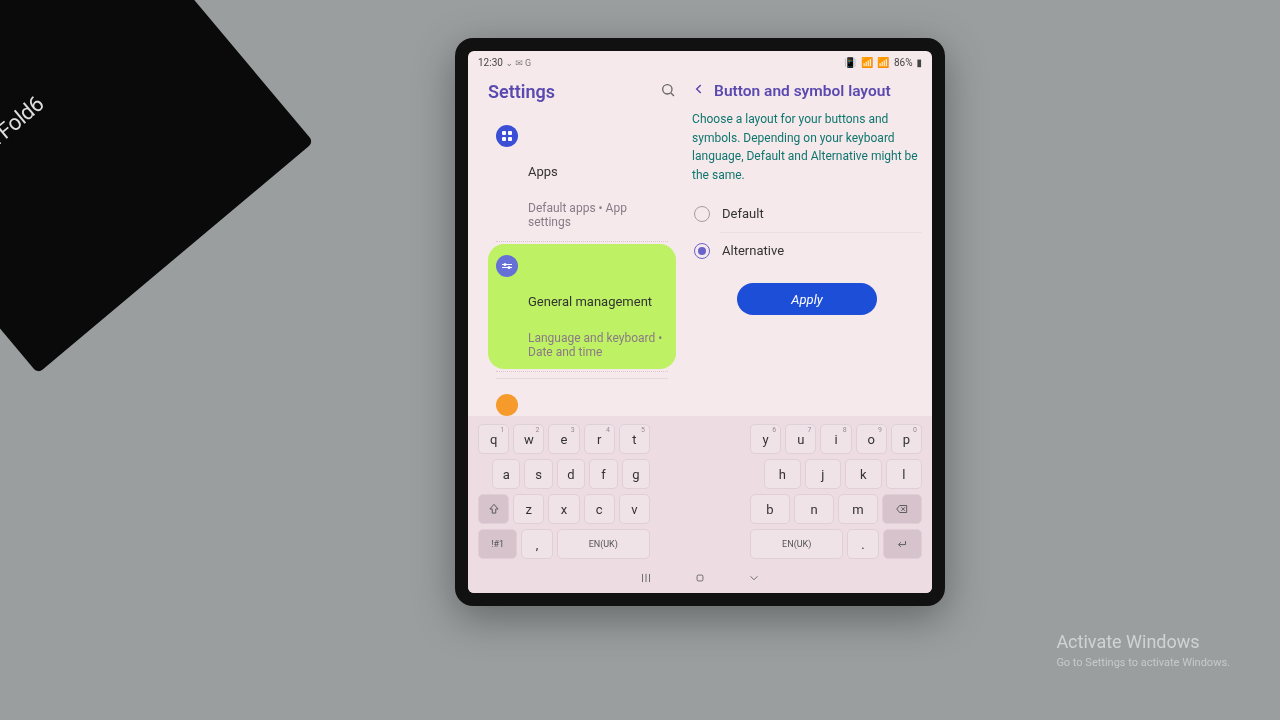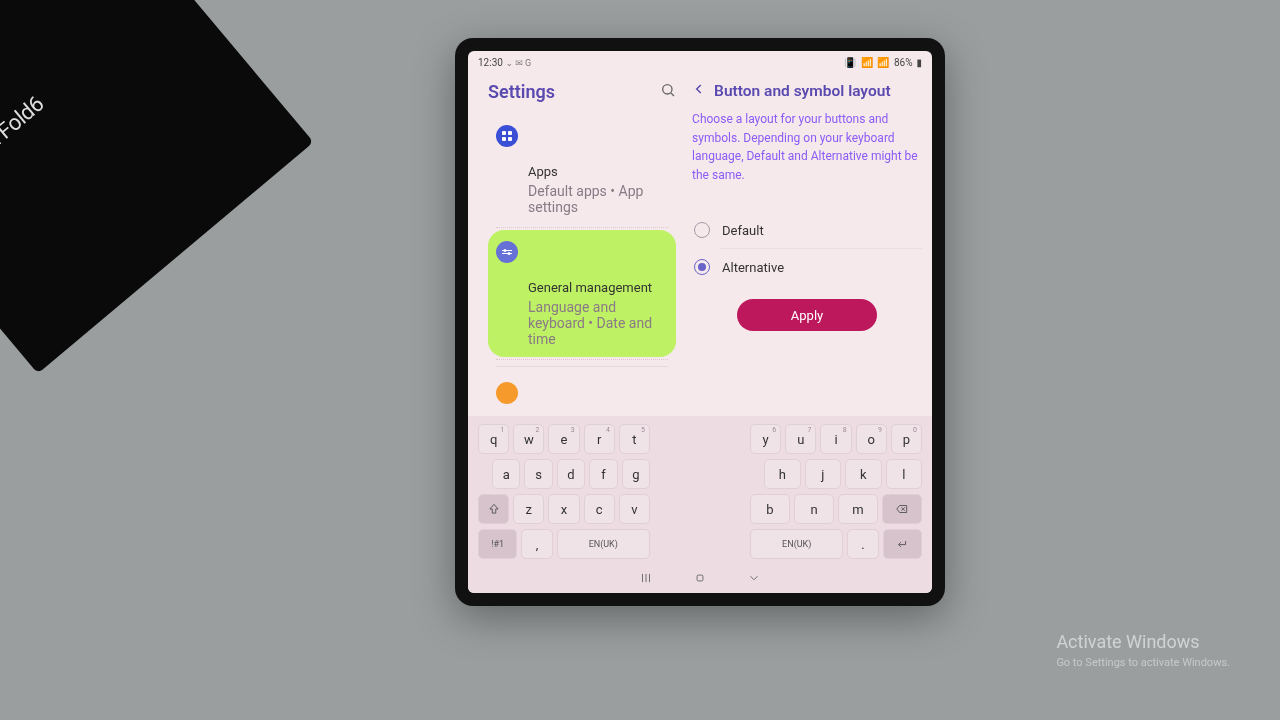--- a/index.html
+++ b/index.html
@@ -108,56 +108,56 @@
     flex-shrink: 0;
     display: flex; align-items: center; justify-content: center;
     margin-top: 1px;
   }
   .icon-apps { background: #3a4fd6; }
   .icon-general { background: #6670d6; }
   .icon-accessibility { background: #3cb85c; }
   .icon-update { background: #3a4fd6; }
   .icon-tips { background: #f59a2b; border-radius: 11px 11px 2px 2px; }
   .setting-item .title { font-size: 13px; color: #333; line-height: 1.3; margin-top: 40px; }
-  .setting-item .sub { font-size: 14px; color: #8a7a86; margin-top: 2px; }
+  .setting-item .sub { font-size: 12px; color: #8a7a86; margin-top: 20px; }
   .sep { border-top: 1px dotted #d9c6ce; margin: 2px 8px; }
   .sep2 { border-top: 1px solid #e7d7de; margin: 4px 8px; }
 
   .right-header {
     display: flex; align-items: center; gap: 8px; margin-bottom: 10px;
   }
   .right-header h2 { font-size: 15.5px; color: #5a4ab0; font-weight: 600; }
   .back-icon svg { width: 14px; height: 14px; stroke: #5a4ab0; }
-  .description { font-size: 12px; color: #8b5cf6; line-height: 1.55; margin-bottom: 28px; }
+  .description { font-size: 12px; color: #0f766e; line-height: 1.55; margin-bottom: 12px; }
 
   .radio-row {
-    display: flex; align-items: center; gap: 12px;
+    display: flex; align-items: flex-start; gap: 12px;
     padding: 10px 2px;
   }
   .radio {
     width: 16px; height: 16px; border-radius: 50%;
     border: 1.6px solid #a89aa4;
     position: relative;
   }
   .radio.selected { border-color: #6a63c9; }
   .radio.selected::after {
     content: ""; position: absolute; inset: 3px;
     background: #6a63c9; border-radius: 50%;
   }
   .radio-label { font-size: 13px; color: #333; }
   .radio-sep { border-top: 1px solid #eadfe4; margin-left: 28px; }
 
   .apply-btn {
     margin: 14px auto 0;
     width: 140px; height: 32px;
     border-radius: 16px;
-    background: #be185d;
+    background: #1d4ed8;
     color: #fff;
     font-size: 13px;
-    display: flex; align-items: center; justify-content: center;
+    display: flex; align-items: center; justify-content: center; font-style: italic;
   }
 
   
   .keyboard {
     background: #eddce2;
     padding: 8px 10px 6px;
   }
   .kbd-halves {
     display: flex;
     justify-content: space-between;

